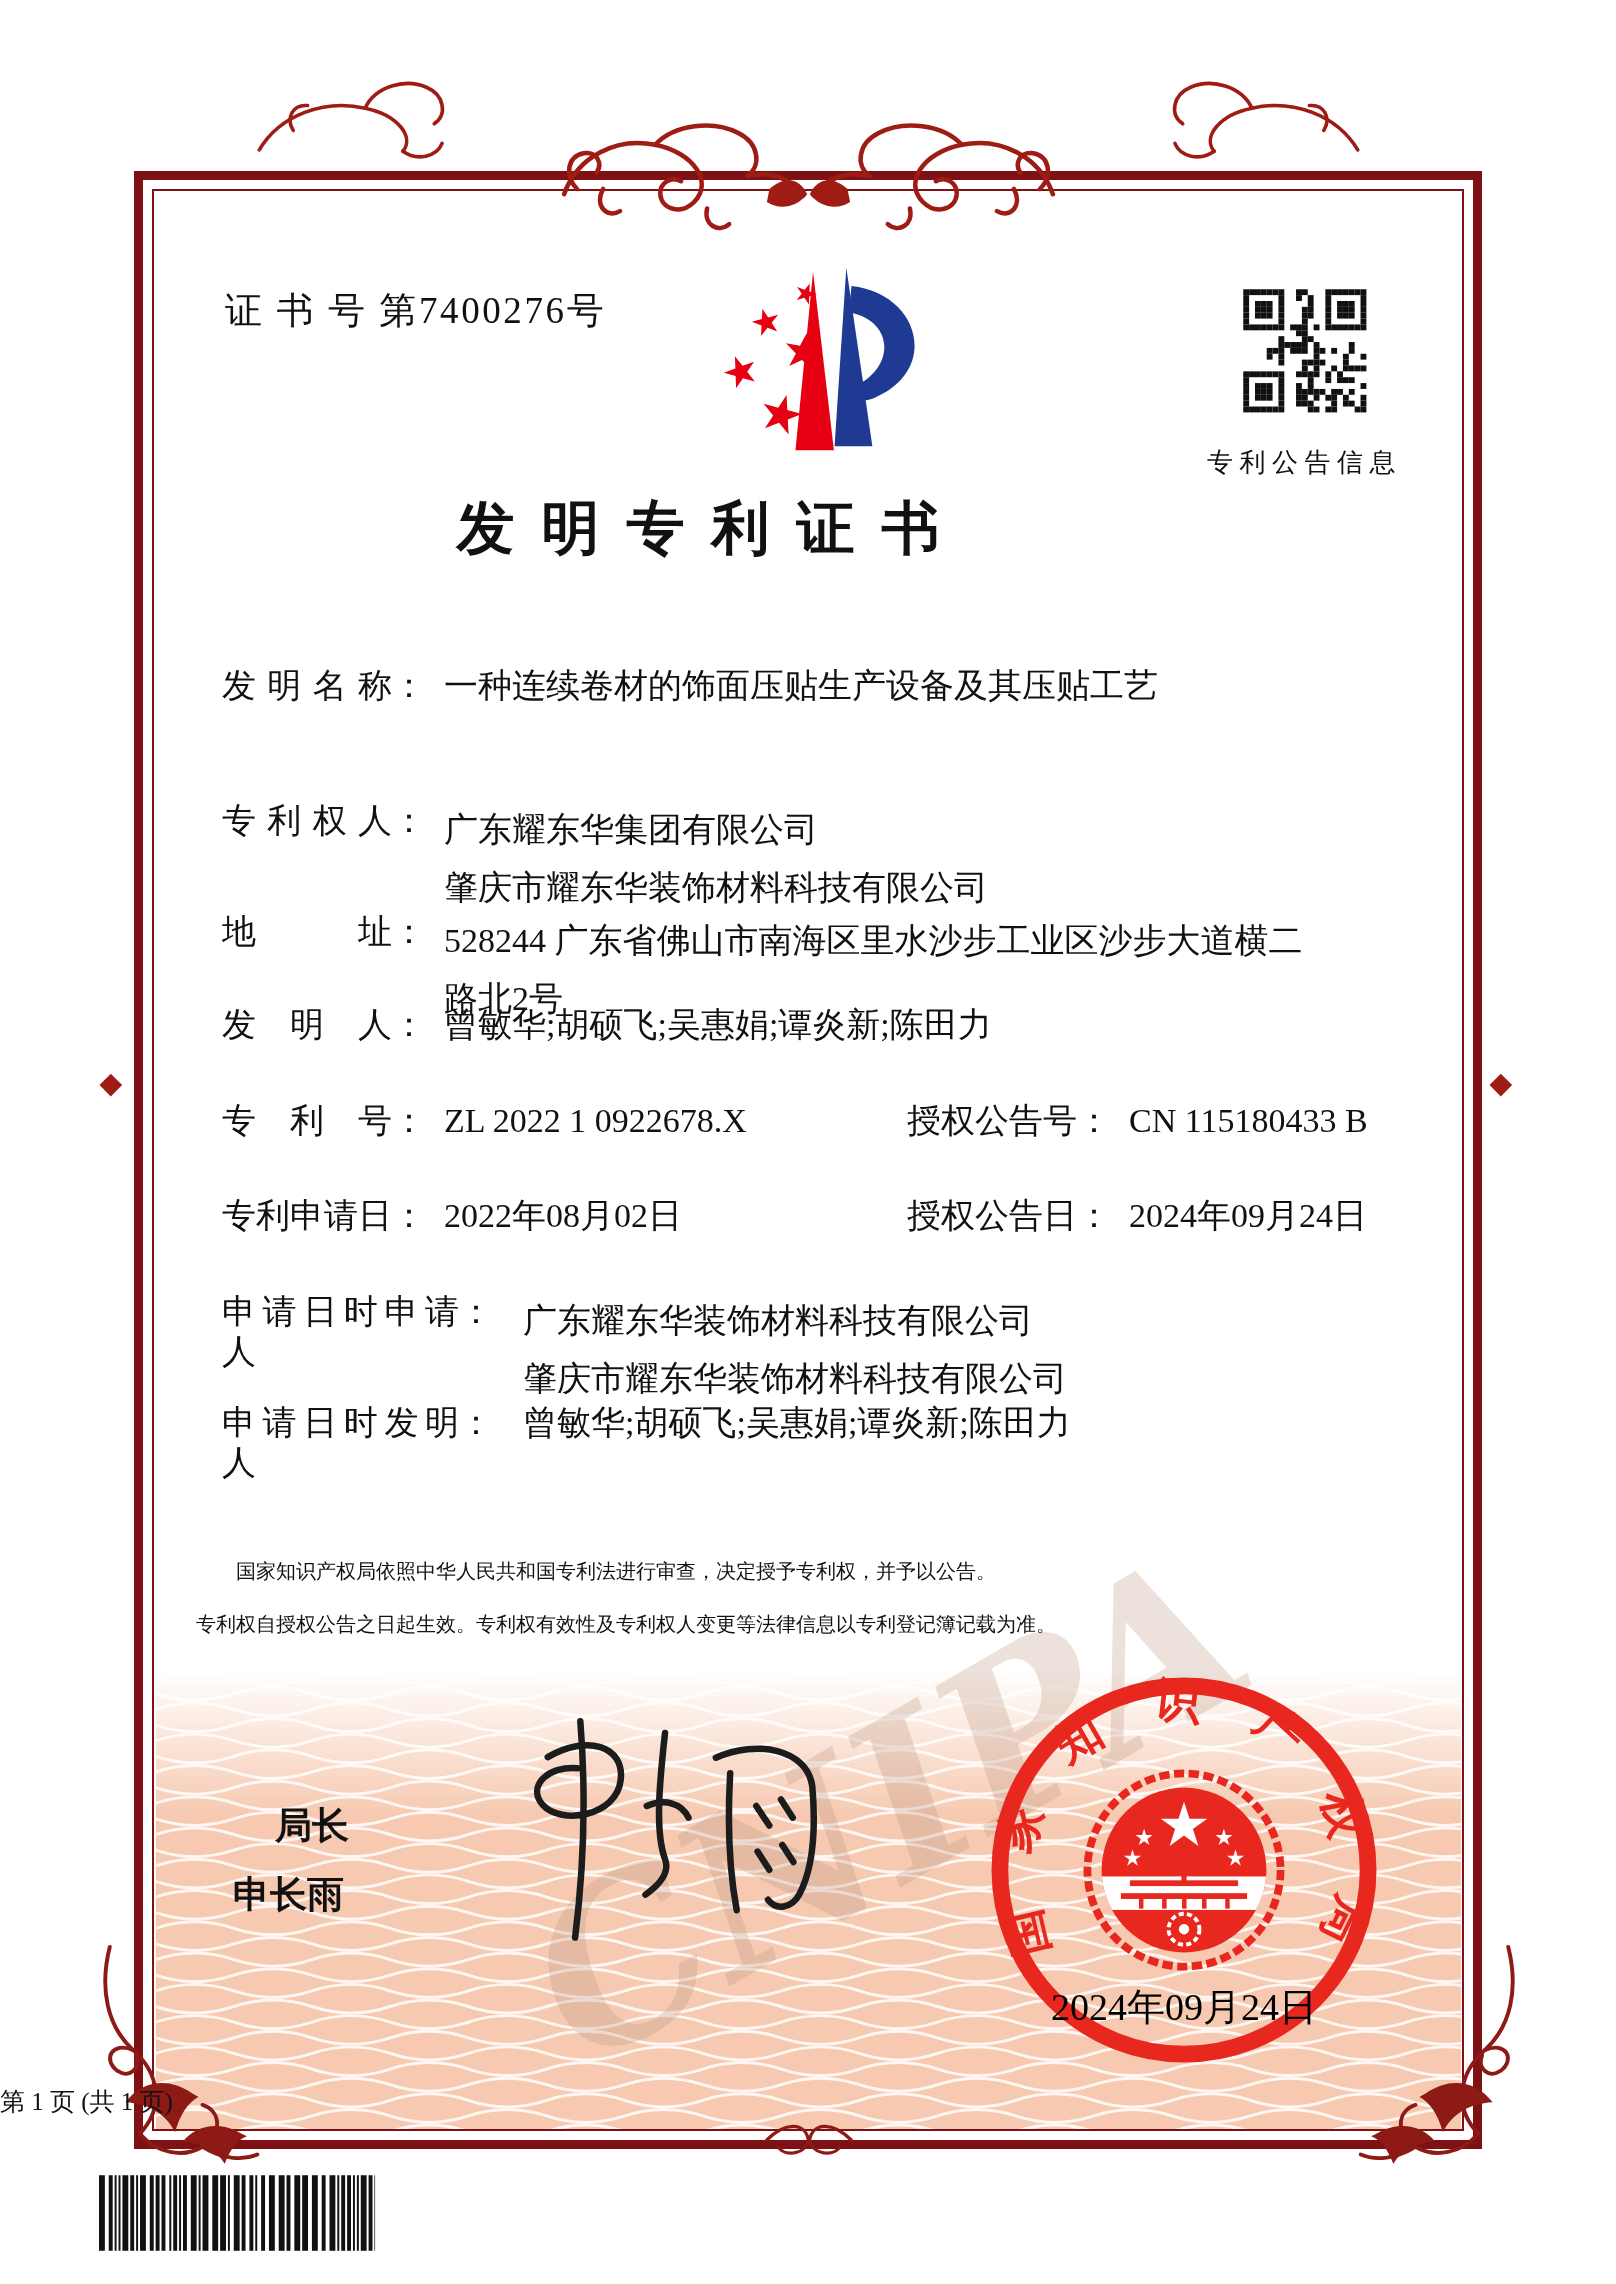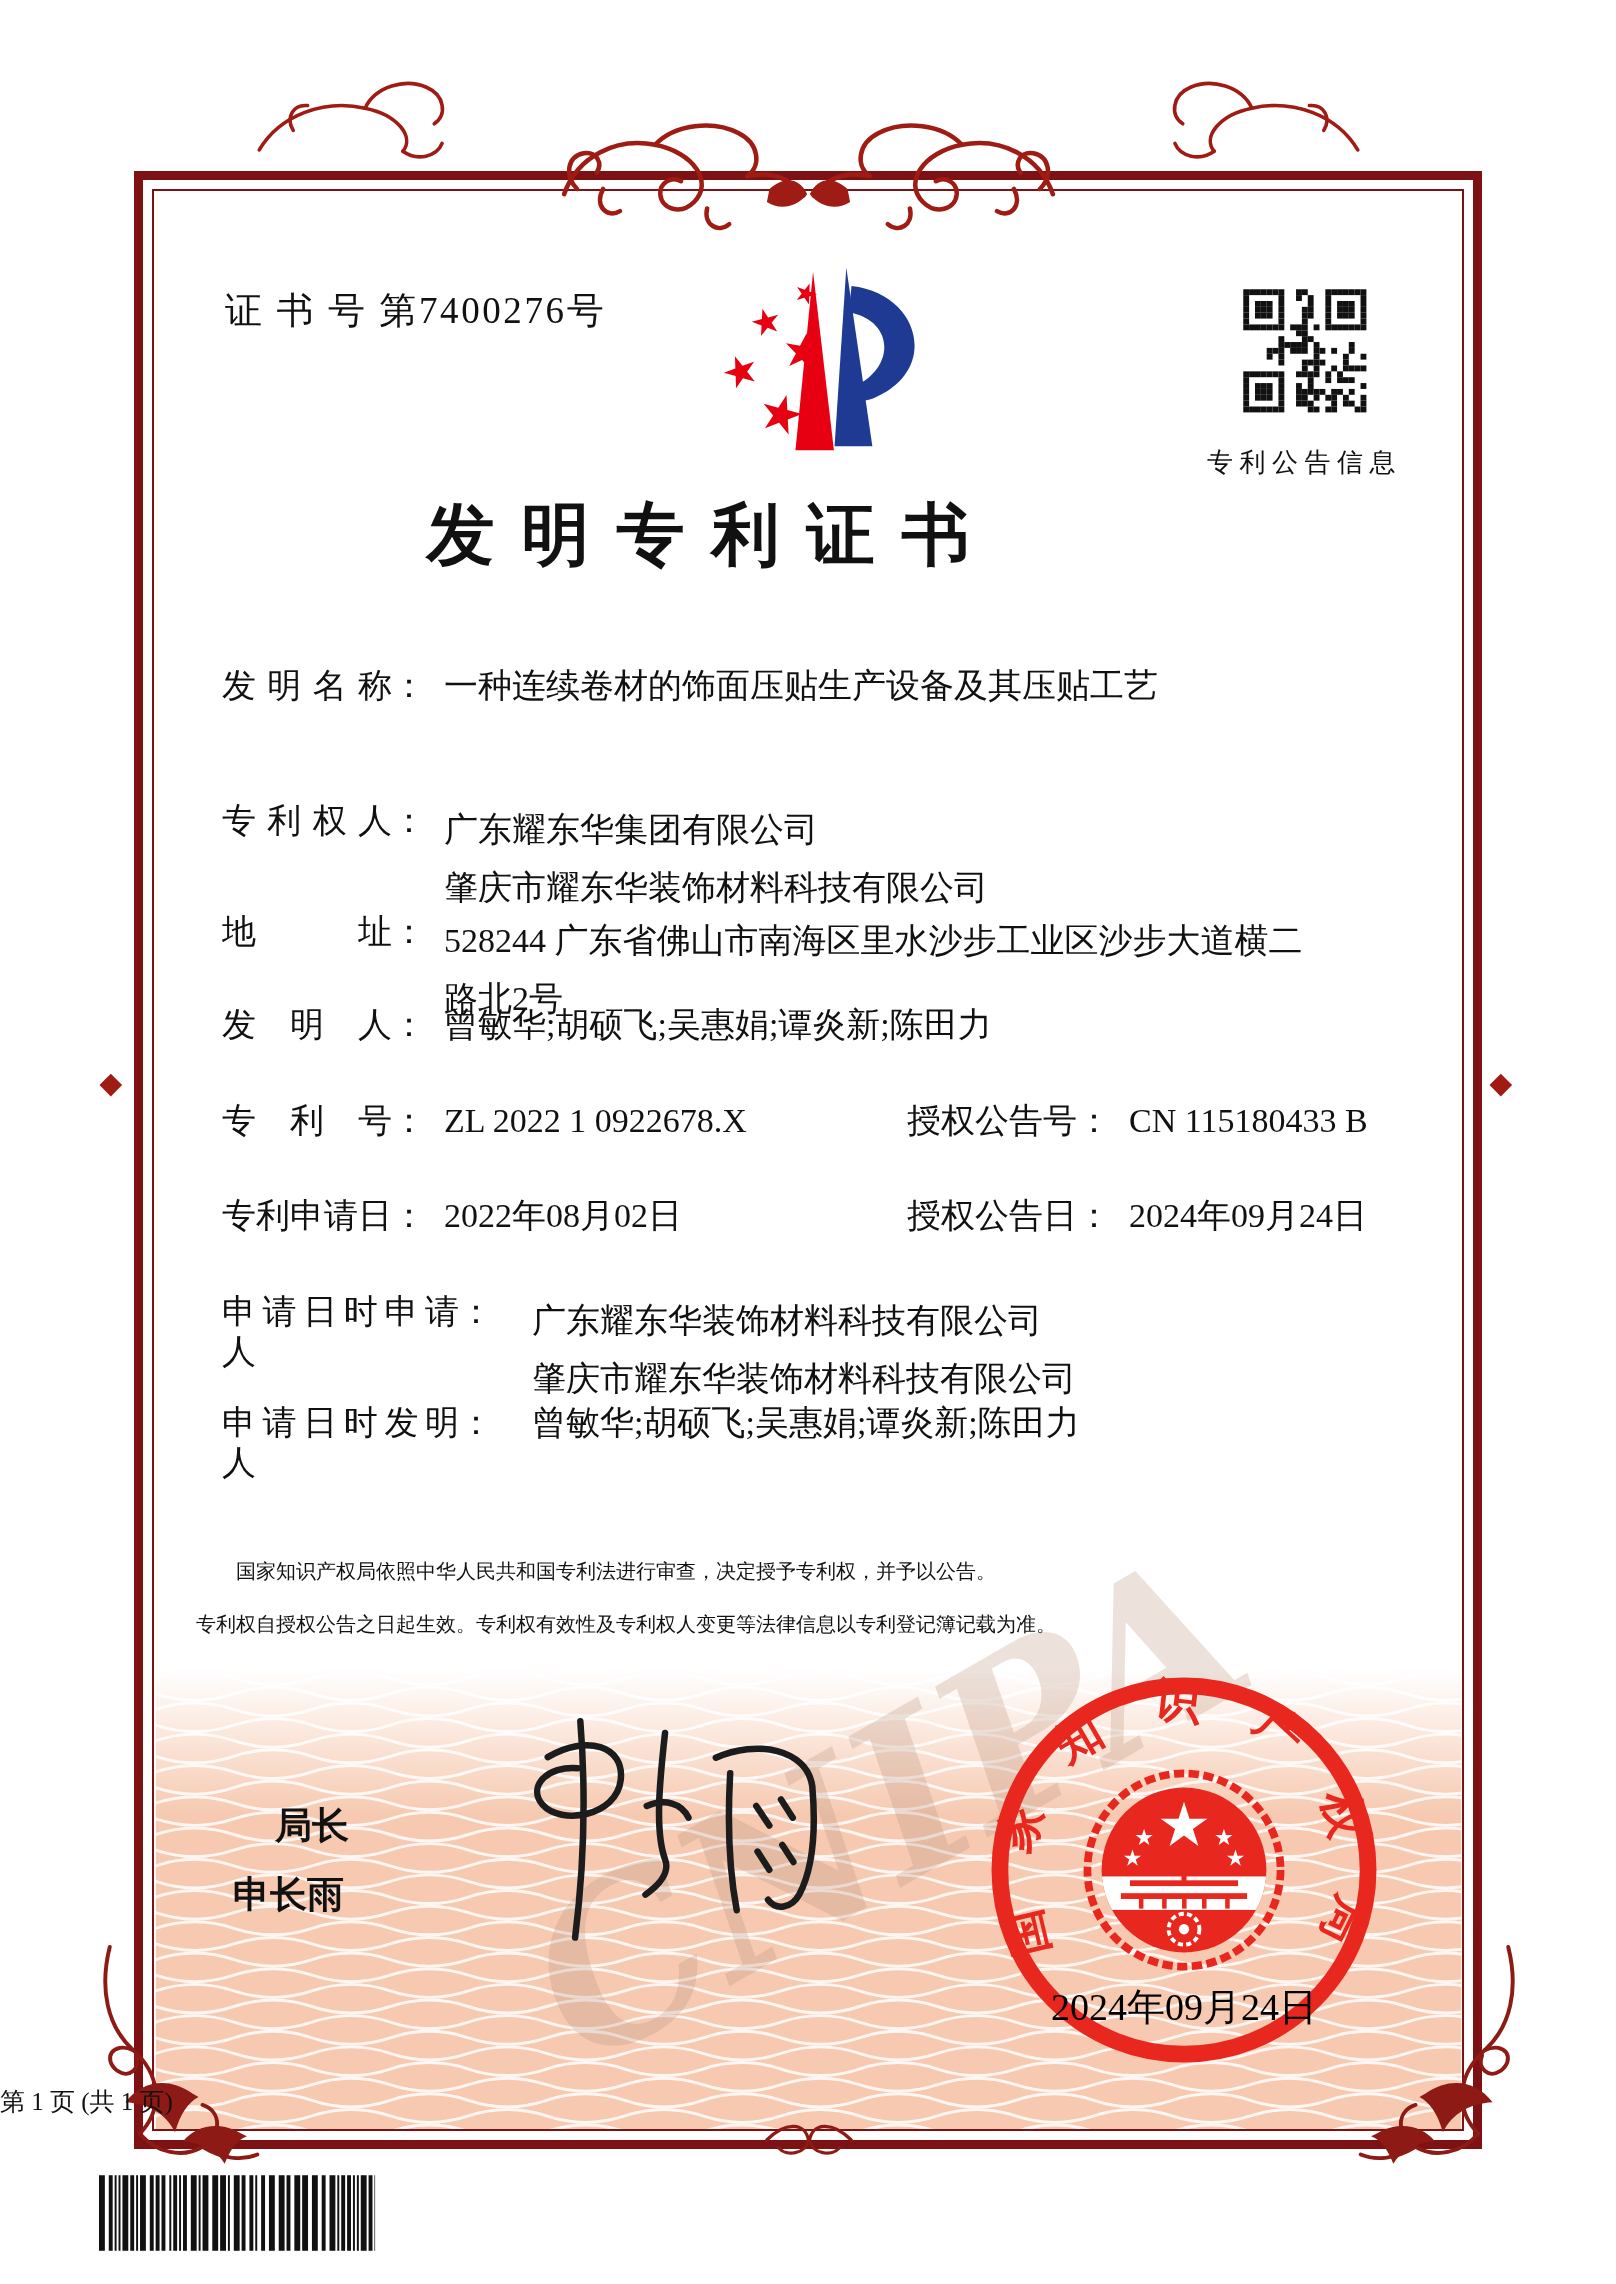--- a/index.html
+++ b/index.html
@@ -12,29 +12,29 @@
   .frame-inner{left:152px;top:189px;width:1312px;height:1942px;
     border:2.6px solid #7d1113;box-sizing:border-box;z-index:4;}
   .ornament{z-index:5;pointer-events:none;}
   .diamond{width:15.6px;height:15.6px;background:#9e1c13;transform:rotate(45deg);z-index:5;}
   
   .cert-no{left:225px;top:286px;font-size:37px;letter-spacing:2.6px;z-index:6;}
   .logo{left:678px;top:260px;z-index:6;}
   .qr{left:1240px;top:286px;z-index:6;}
   .qr-label{left:1197px;top:445px;width:215px;text-align:center;
     font-size:26px;letter-spacing:6.5px;z-index:6;}
-  .title{left:0;top:490px;width:1396px;text-align:center;font-size:68px;
+  .title{left:0;top:490px;width:1396px;text-align:center;font-size:58px;
     font-weight:bold;letter-spacing:27px;padding-left:27px;box-sizing:border-box;z-index:6;}
   
   .row{left:222px;width:1278px;font-size:34px;line-height:40px;z-index:6;}
   .lbl{display:inline-block;width:170px;text-align:justify;text-align-last:justify;vertical-align:top;}
   .lbl-wide{width:237px;}
   .colon{display:inline-block;vertical-align:top;}
   .val{display:inline-block;vertical-align:top;margin-left:18px;max-width:978px;}
-  .val-gap{margin-left:39px;}
+  .val-gap{margin-left:30px;}
   .two-line div{line-height:58px;}
   .rcol{position:absolute;left:685px;top:0;}
   .r-name{top:666px;}
   .r-patentee{top:801px;}
   .r-address{top:912px;}
   .r-inventor{top:1005px;}
   .r-patno{top:1101px;}
   .r-dates{top:1196px;}
   .r-applicant{top:1292px;}
   .r-inventor2{top:1403px;}

